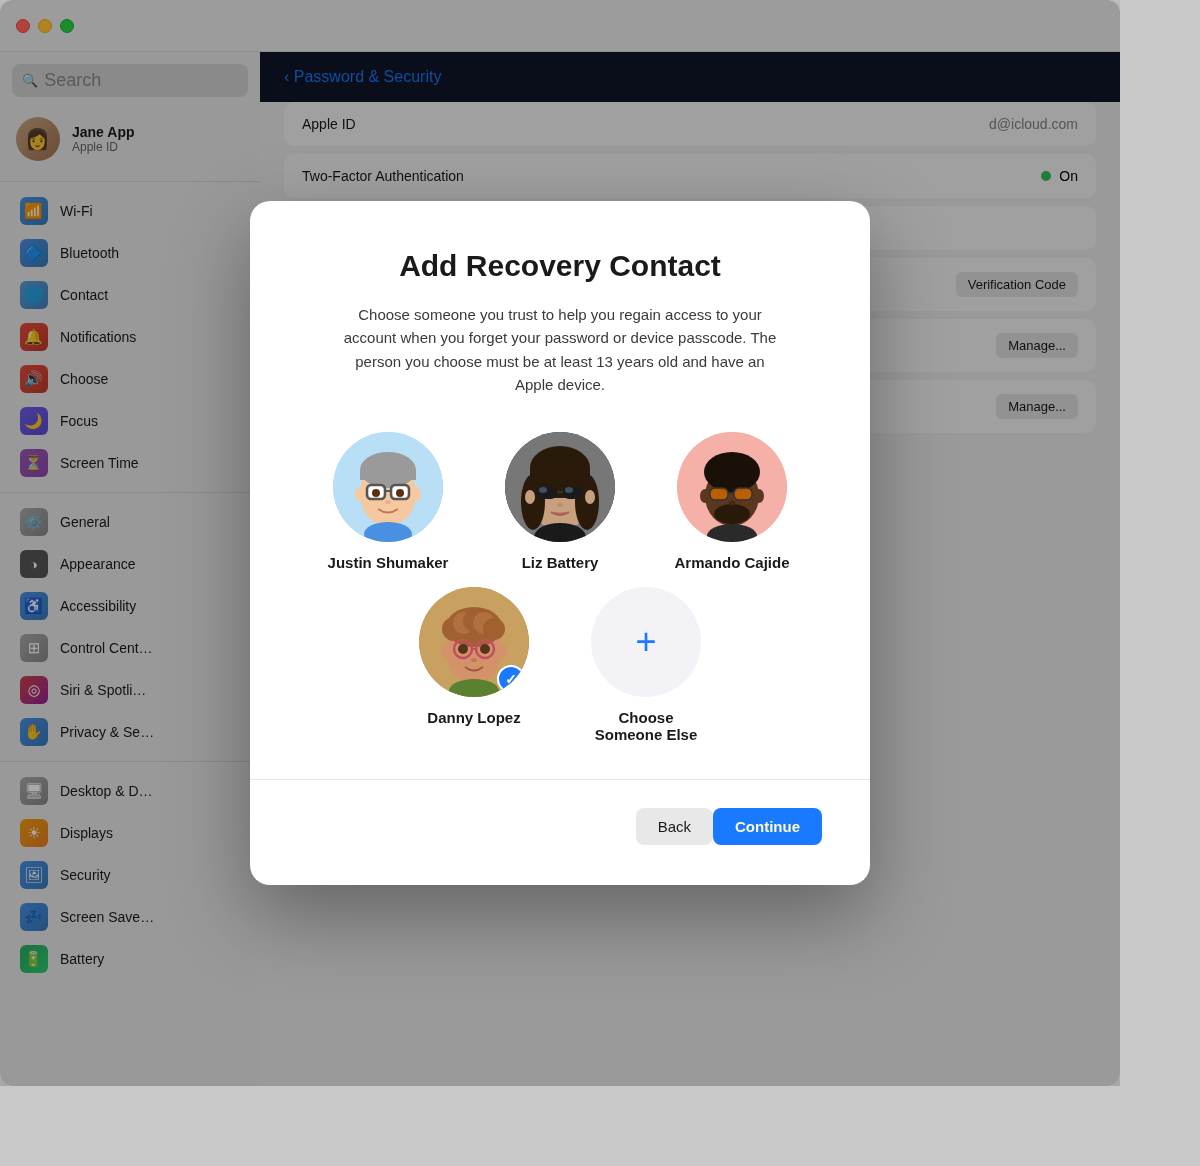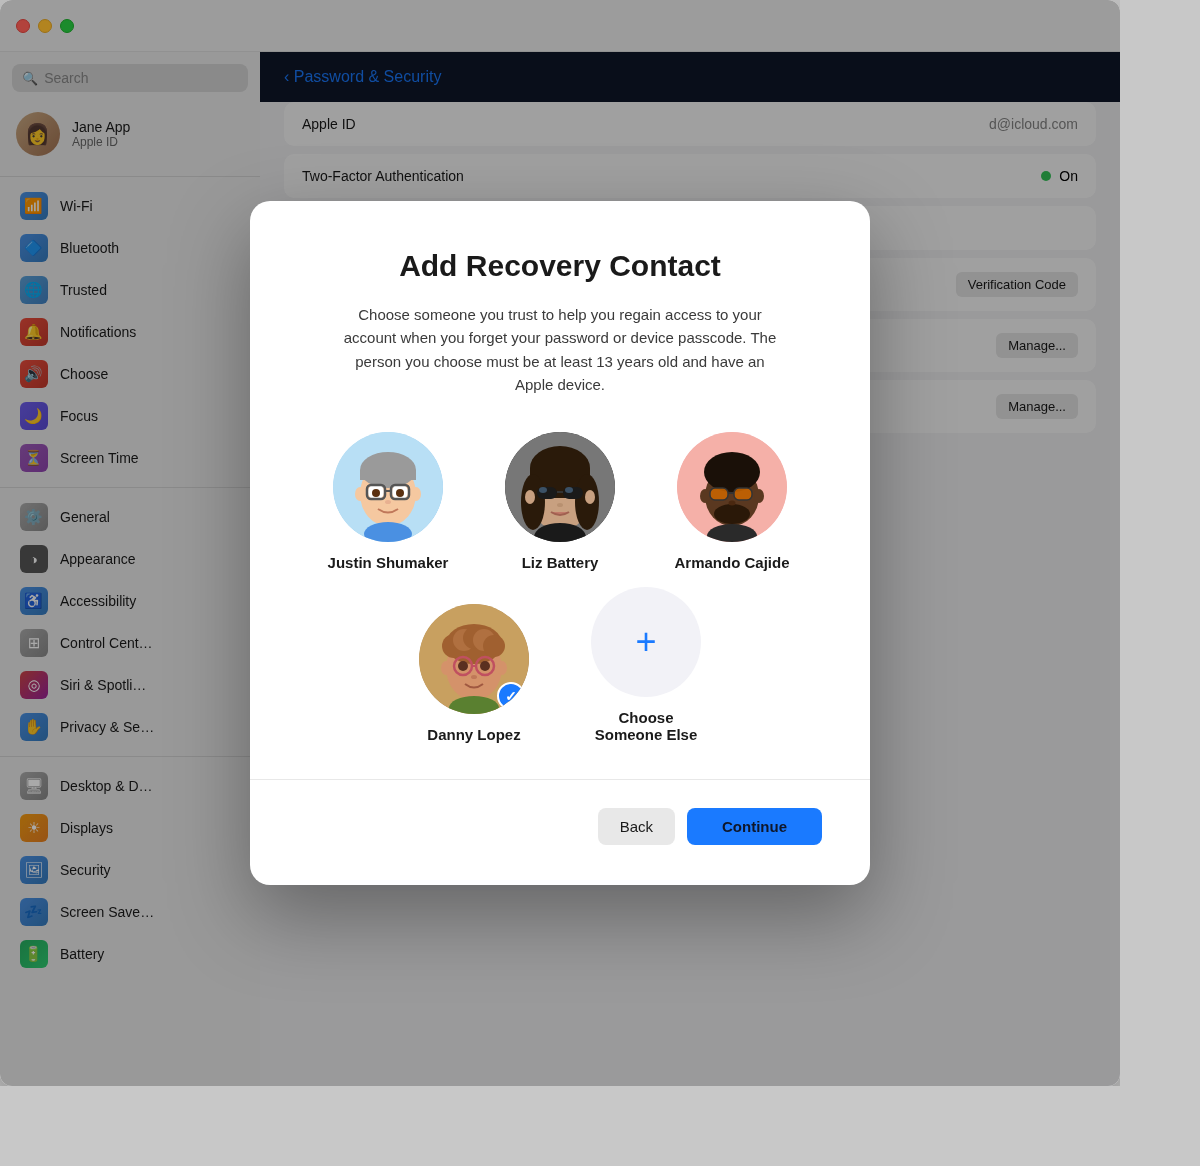--- a/index.html
+++ b/index.html
@@ -76,21 +76,21 @@
       align-items: center;
       padding: 6px 10px;
       gap: 6px;
     }
     .search-icon-svg {
       color: #888;
       font-size: 13px;
     }
     .search-placeholder {
       color: #888;
-      font-size: 14px;
+      font-size: 18px;
     }
 
     .apple-id-item {
       display: flex;
       align-items: center;
       padding: 8px 16px;
       gap: 12px;
       margin-bottom: 4px;
     }
     .apple-id-avatar {
@@ -104,21 +104,21 @@
       align-items: center;
       justify-content: center;
       font-size: 20px;
     }
     .apple-id-info {
       display: flex;
       flex-direction: column;
     }
     .apple-id-name {
       font-size: 14px;
-      font-weight: 400;
+      font-weight: 700;
       color: #1a1a1a;
     }
     .apple-id-sub {
       font-size: 12px;
       color: #666;
     }
 
     .sidebar-divider {
       height: 1px;
       background: rgba(0,0,0,0.1);
@@ -256,21 +256,20 @@
       max-width: 440px;
       margin-left: auto;
       margin-right: auto;
     }
     .contacts-grid {
       display: flex;
       flex-wrap: wrap;
       justify-content: center;
       gap: 16px 32px;
       margin-bottom: 36px;
-      align-items: flex-end;
     }
     .contact-item {
       display: flex;
       flex-direction: column;
       align-items: center;
       gap: 12px;
       cursor: pointer;
       width: 140px;
     }
     .contact-avatar {
@@ -334,41 +333,40 @@
     .modal-divider {
       height: 1px;
       background: #e8e8e8;
       margin: 0 -48px 28px -48px;
     }
 
     
     .modal-buttons {
       display: flex;
       justify-content: flex-end;
-      gap: 12px;
     }
     .btn-back {
       background: #e8e8e8;
       border: none;
       border-radius: 8px;
       padding: 10px 22px;
       font-size: 15px;
       font-weight: 500;
       cursor: pointer;
       color: #1a1a1a;
     }
     .btn-continue {
       background: #1a7aff;
       border: none;
       border-radius: 8px;
-      padding: 10px 35px;
+      padding: 10px 22px;
       font-size: 15px;
       font-weight: 600;
       cursor: pointer;
-      color: #0f172a;
+      color: #fef9c3;
     }
     .toggle-container {
       width: 44px;
       height: 26px;
       background: #34c759;
       border-radius: 13px;
       position: relative;
     }
     .toggle-container::after {
       content: '';
@@ -429,21 +427,21 @@
       <div class="sidebar-item">
         <div class="sidebar-icon icon-wifi">📶</div>
         <span class="sidebar-label">Wi-Fi</span>
       </div>
       <div class="sidebar-item">
         <div class="sidebar-icon icon-bluetooth">🔷</div>
         <span class="sidebar-label">Bluetooth</span>
       </div>
       <div class="sidebar-item">
         <div class="sidebar-icon icon-network">🌐</div>
-        <span class="sidebar-label">Trusted</span>
+        <span class="sidebar-label">Contact</span>
       </div>
       <div class="sidebar-item">
         <div class="sidebar-icon icon-notifications">🔔</div>
         <span class="sidebar-label">Notifications</span>
       </div>
       <div class="sidebar-item">
         <div class="sidebar-icon icon-sound">🔊</div>
         <span class="sidebar-label">Choose</span>
       </div>
       <div class="sidebar-item">

